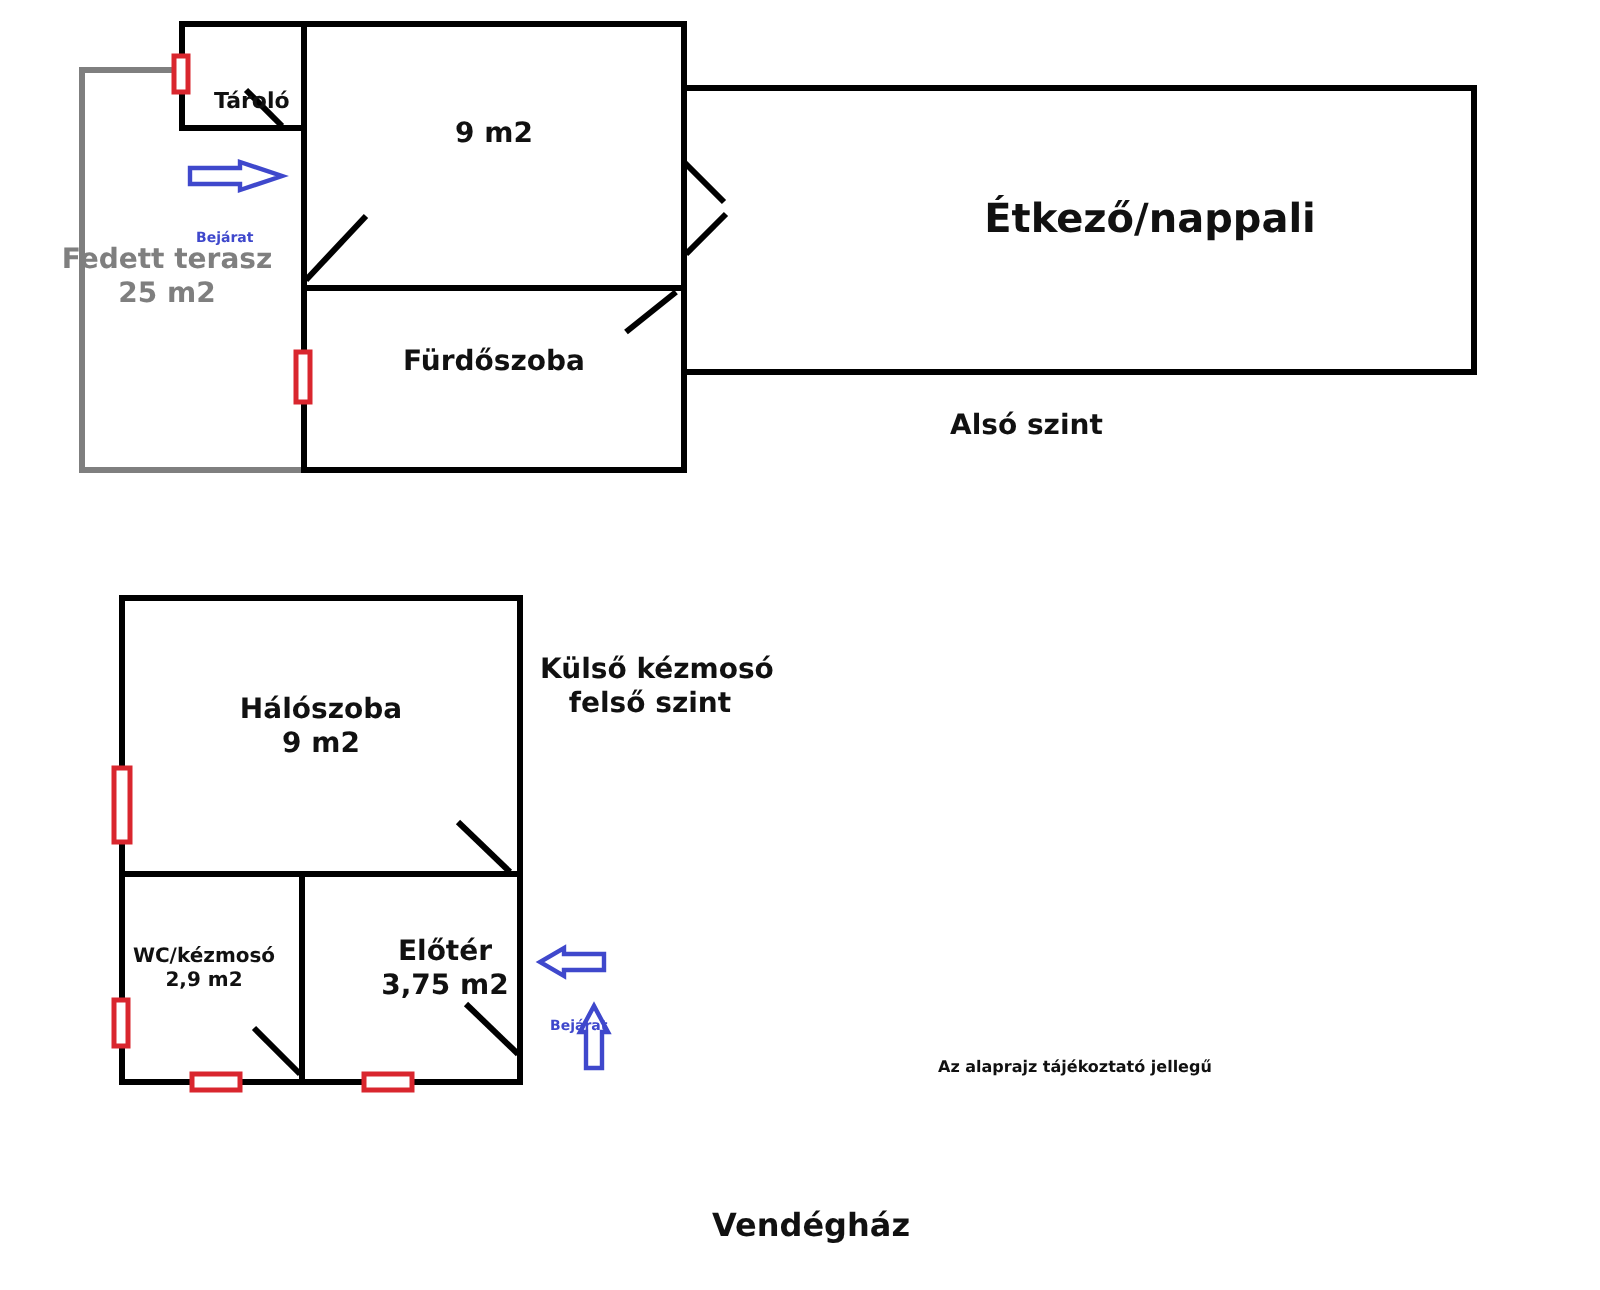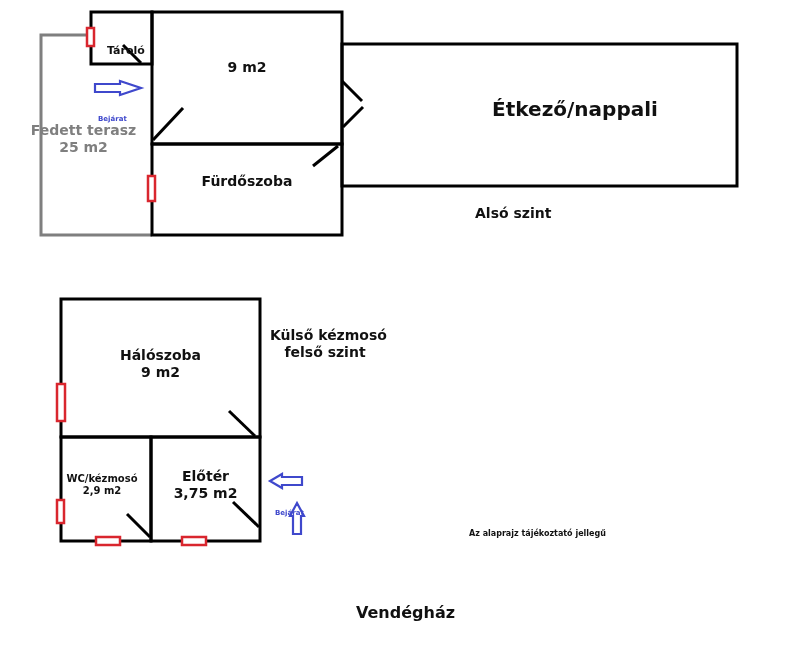--- a/index.html
+++ b/index.html
@@ -77,21 +77,21 @@
 <div class="lbl" style="left:475px;top:205px;font-size:14px;">Alsó szint</div>
 
 <div class="lbl" style="left:61px;top:347px;width:199px;font-size:14px;">
   <div>Hálószoba</div>
   <div>9 m2</div>
 </div>
 <div class="lbl" style="left:43px;top:473px;width:94px;font-size:10px;margin-left:12px;">
   <div>WC/kézmosó</div>
   <div>2,9 m2</div>
 </div>
-<div class="lbl" style="left:151px;top:468px;width:109px;font-size:14px;">
+<div class="lbl" style="left:151px;top:468px;width:109px;font-size:14px;padding-left:17px;">
   <div>Előtér</div>
   <div>3,75 m2</div>
 </div>
 <div class="lbl blue" style="left:275px;top:491px;font-size:7px;">Bejárat</div>
 <div class="lbl" style="left:270px;top:327px;width:110px;font-size:14px;">
   <div>Külső kézmosó</div>
   <div>felső szint</div>
 </div>
 
 <div class="lbl" style="left:469px;top:529px;font-size:8px;">Az alaprajz tájékoztató jellegű</div>

